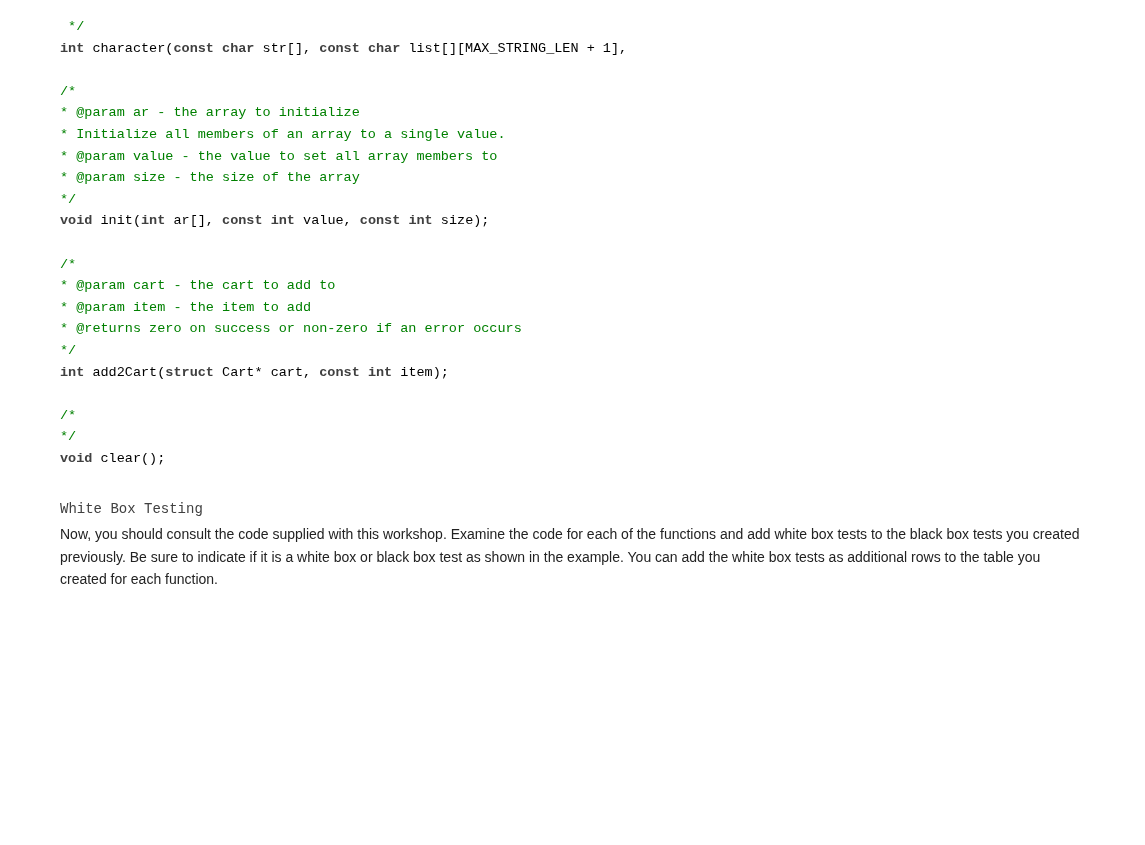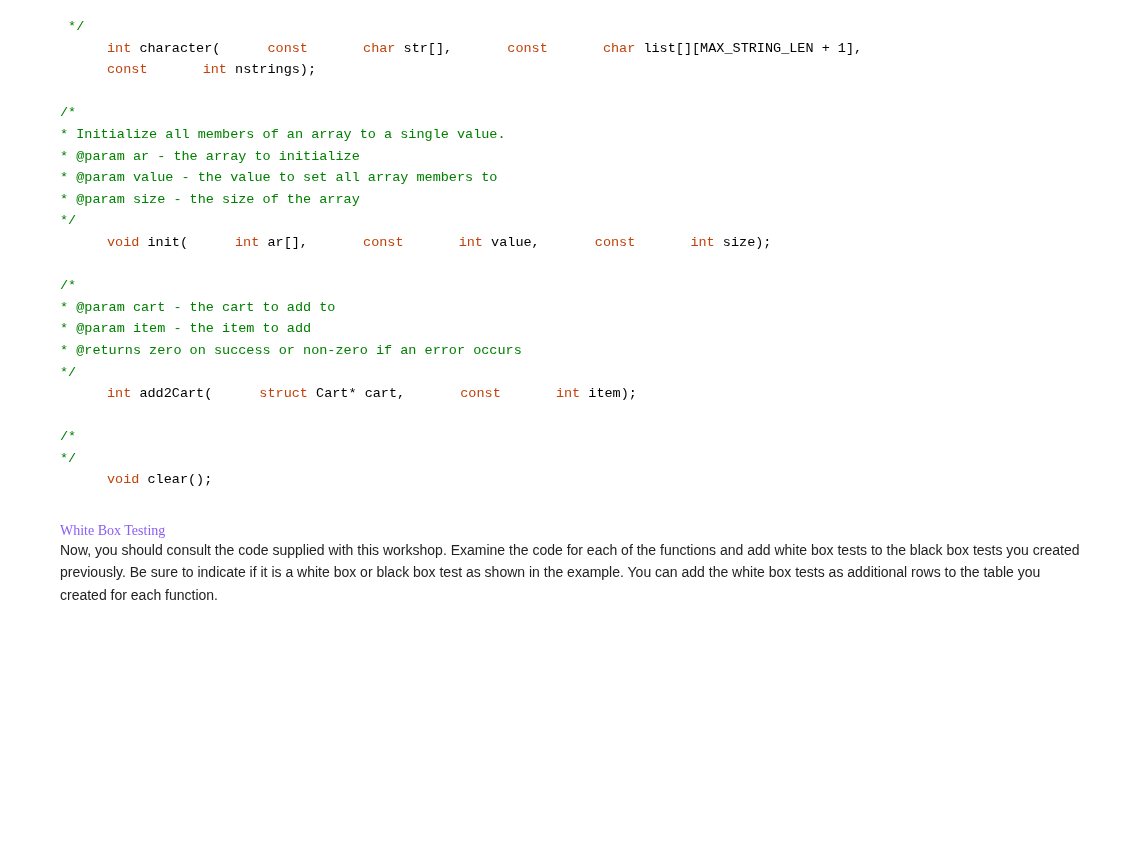--- a/index.html
+++ b/index.html
@@ -23,61 +23,60 @@
       font-size: 13.5px;
       line-height: 1.6;
       margin-bottom: 6px;
     }
 
     .code-line {
       display: block;
       white-space: pre;
     }
 
-    .kw { color: #c2410c; font-weight: normal; margin-left: 47px; }
+    .kw { color: #404040; font-weight: bold; }
     .comment { color: #008000; }
     .plain { color: #000000; }
 
     .prose-section {
       margin-top: 32px;
     }
 
     .prose-heading {
-      font-family: Liberation Serif, serif;
+      font-family: Liberation Mono, monospace;
       font-size: 14px;
-      color: #8b5cf6;
+      color: #404040;
       font-weight: normal;
-      margin-bottom: 0;
+      margin-bottom: 6px;
     }
 
     .prose-body {
       font-family: 'Segoe UI', Arial, sans-serif;
       font-size: 14px;
       color: #222222;
       line-height: 1.6;
     }
   </style>
 </head>
 <body>
 
 <div class="code-block">
 
   <span class="code-line comment"> */</span>
 
   <span class="code-line"><span class="kw">int</span><span class="plain"> character(</span><span class="kw">const</span><span class="plain"> </span><span class="kw">char</span><span class="plain"> str[], </span><span class="kw">const</span><span class="plain"> </span><span class="kw">char</span><span class="plain"> list[][MAX_STRING_LEN + 1],</span></span>
 
-  <span class="code-line"><span class="kw">const</span><span class="plain"> </span><span class="kw">int</span><span class="plain"> nstrings);</span></span>
 
   <span class="code-line"> </span>
 
   <span class="code-line comment">/*</span>
 
+  <span class="code-line comment">* @param ar - the array to initialize</span>
+
   <span class="code-line comment">* Initialize all members of an array to a single value.</span>
-
-  <span class="code-line comment">* @param ar - the array to initialize</span>
 
   <span class="code-line comment">* @param value - the value to set all array members to</span>
 
   <span class="code-line comment">* @param size - the size of the array</span>
 
   <span class="code-line comment">*/</span>
 
   <span class="code-line"><span class="kw">void</span><span class="plain"> init(</span><span class="kw">int</span><span class="plain"> ar[], </span><span class="kw">const</span><span class="plain"> </span><span class="kw">int</span><span class="plain"> value, </span><span class="kw">const</span><span class="plain"> </span><span class="kw">int</span><span class="plain"> size);</span></span>
 
   <span class="code-line"> </span>

